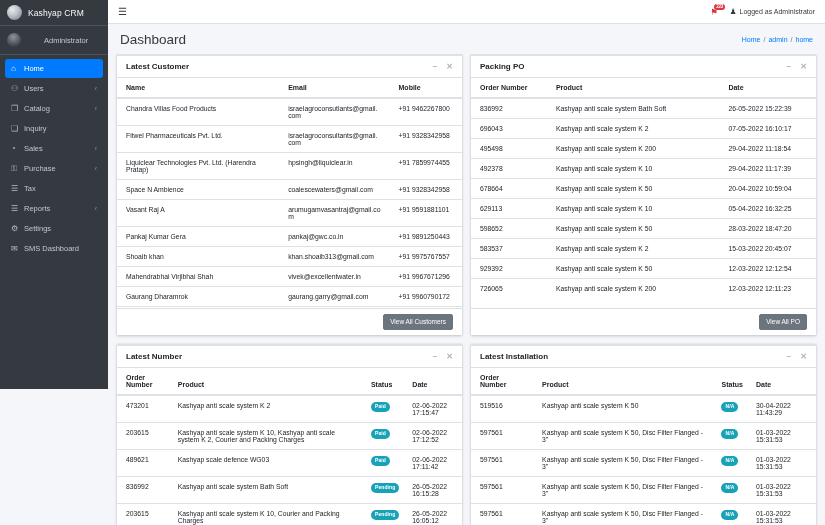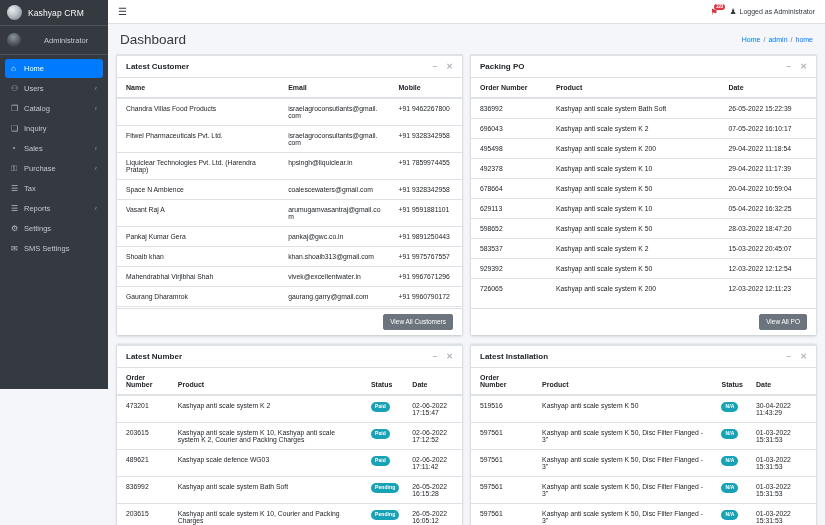--- a/index.html
+++ b/index.html
@@ -211,21 +211,21 @@
           <span class="nav-label">Reports</span>
           <span class="nav-caret">‹</span>
         </div>
         <div class="nav-item">
           <span class="nav-ico">⚙</span>
           <span class="nav-label">Settings</span>
           <span class="nav-caret"></span>
         </div>
         <div class="nav-item">
           <span class="nav-ico">✉</span>
-          <span class="nav-label">SMS Settings</span>
+          <span class="nav-label">SMS Dashboard</span>
           <span class="nav-caret"></span>
         </div>
       </nav>
   </aside>
 
   <div class="main">
 
     <div class="topbar">
       <span class="hamburger">☰</span>
       <div class="topbar-right">

